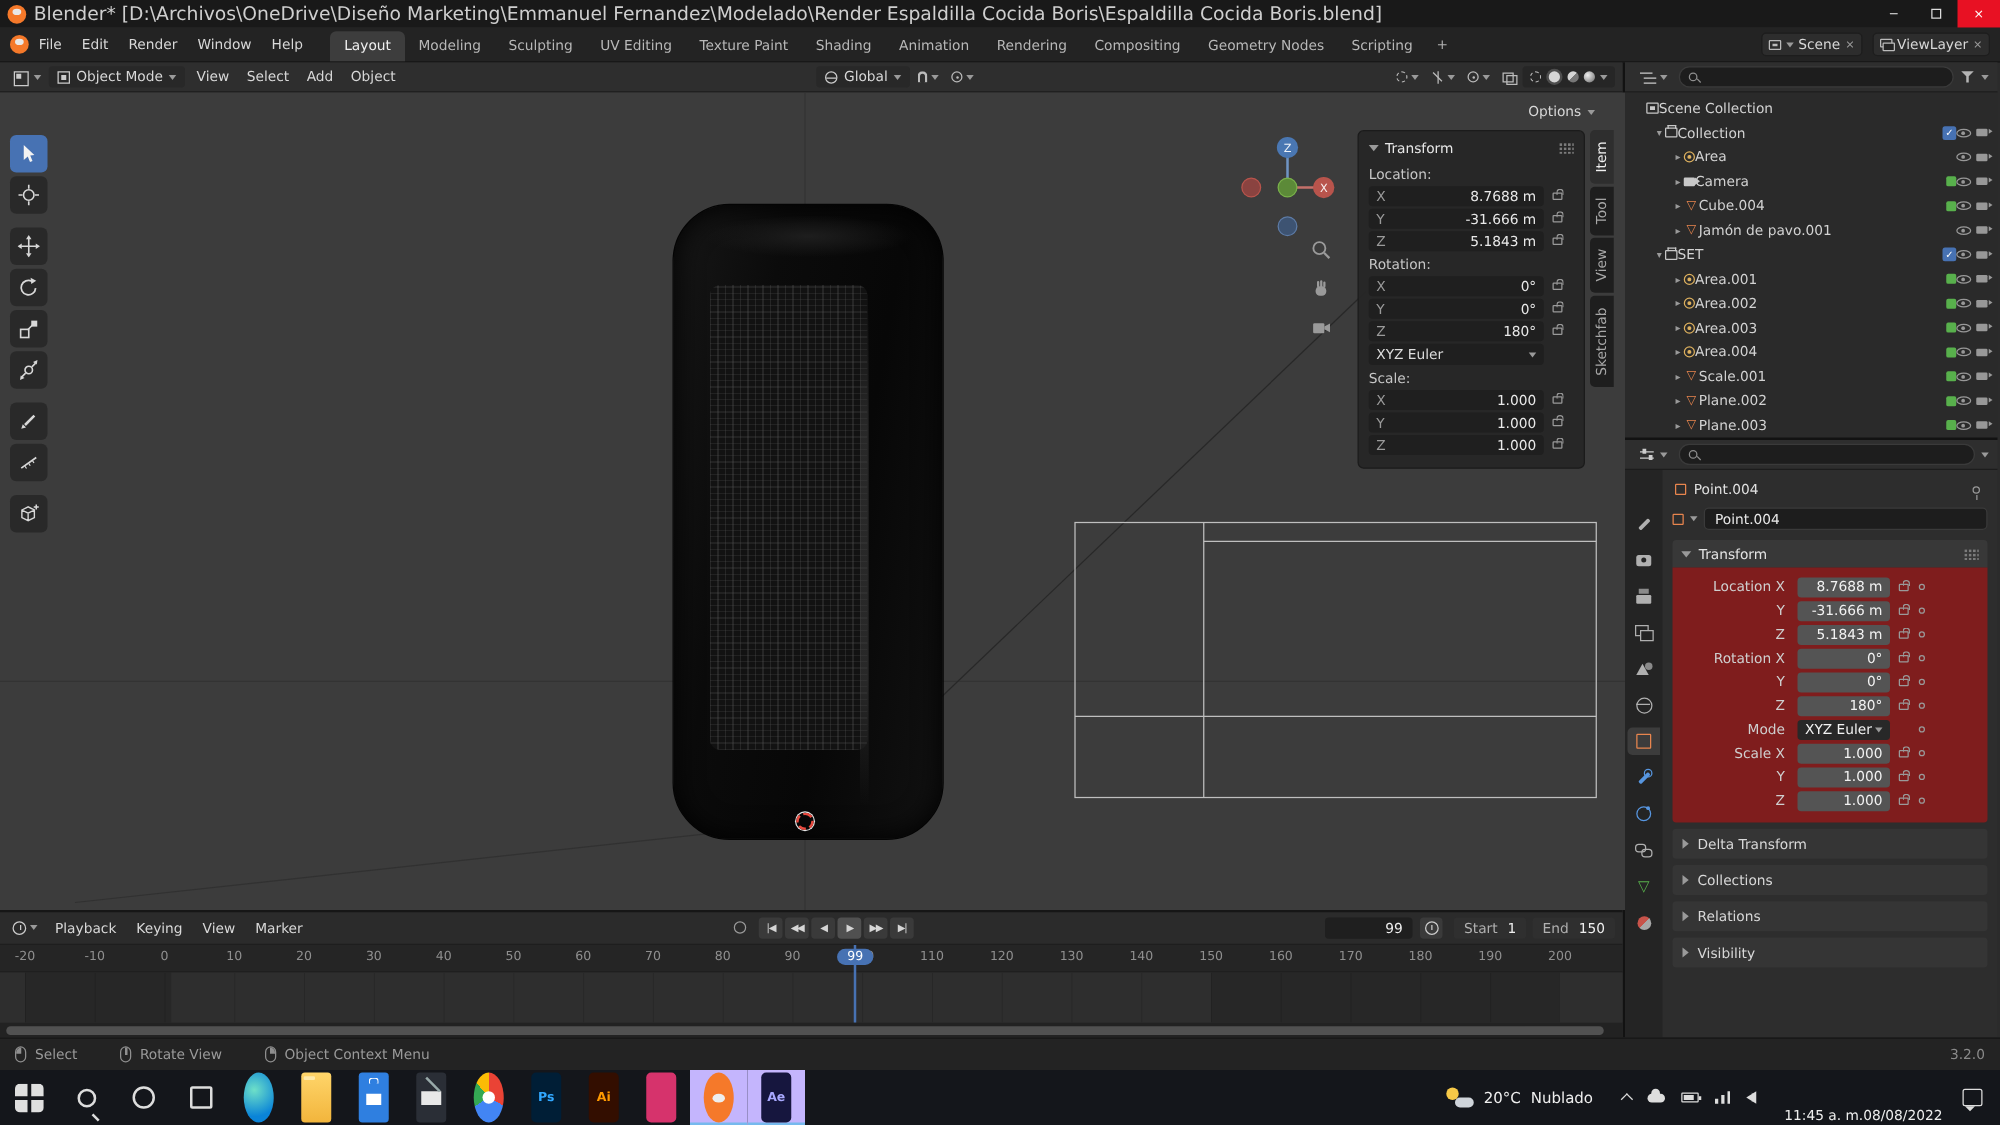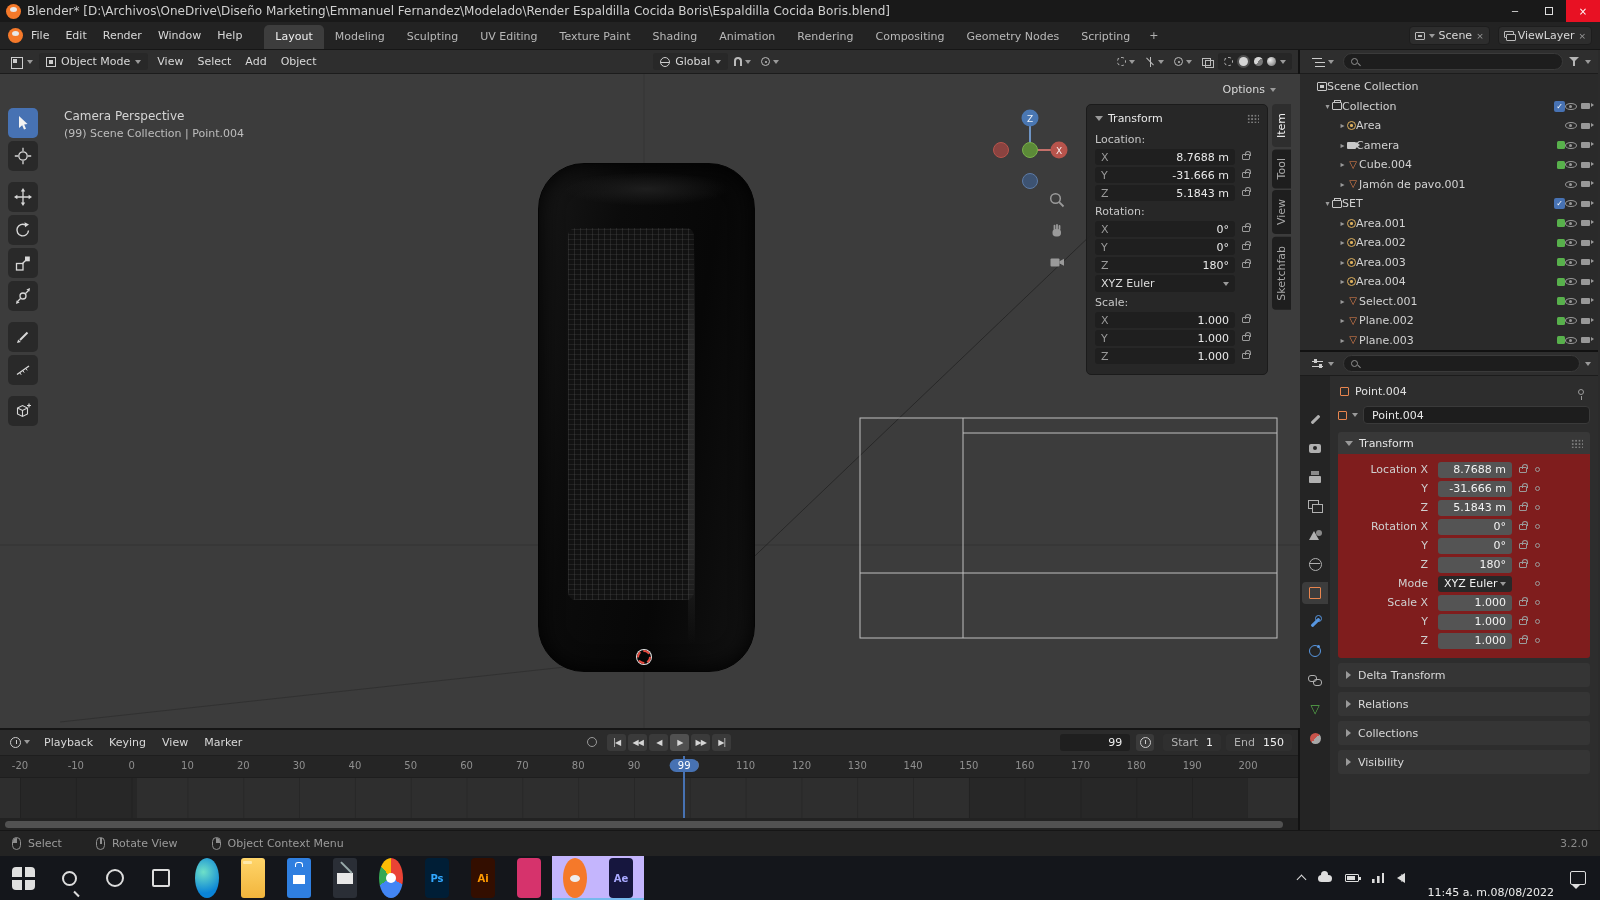--- a/index.html
+++ b/index.html
@@ -3,21 +3,21 @@
 <meta charset="utf-8">
 <style>
 *{margin:0;padding:0;box-sizing:border-box}
 html,body{width:1600px;height:900px;overflow:hidden}
 body{font-family:"DejaVu Sans","Liberation Sans",sans-serif;font-size:11px;color:#d8d8d8;background:#000}
 .screen{position:relative;width:1600px;height:900px;background:#2b2b2b;overflow:hidden}
 .spacer{flex:1}
 .flex{flex:1}
 
 .titlebar{height:22px;background:#191919;display:flex;align-items:center;padding-left:6px;color:#cfcfcf}
-.titlebar .title{margin-left:6px;font-size:12px;white-space:nowrap;overflow:hidden}
+.titlebar .title{margin-left:6px;font-size:15px;white-space:nowrap;overflow:hidden}
 .win-controls{margin-left:auto;display:flex;height:22px}
 .win-btn{width:34px;display:flex;align-items:center;justify-content:center;color:#ddd;font-size:10px}
 .win-btn.close{background:#e81123;color:#fff}
 .max-glyph{width:8px;height:8px;border:1px solid #ddd}
 
 .blender-logo{width:15px;height:15px;border-radius:50%;background:#f5792a;position:relative;display:inline-block}
 .blender-logo::after{content:'';position:absolute;left:4px;top:3px;width:7px;height:5px;border-radius:50%;background:#e8e8e8}
 
 .topbar{height:28px;background:#232323;display:flex;align-items:center;padding:0 8px;border-bottom:1px solid #161616}
 .menu-item{padding:3px 8px;color:#d8d8d8;border-radius:3px;white-space:nowrap}
@@ -401,24 +401,20 @@
             <line x1="963" y1="344" x2="963" y2="564"></line>
             <line x1="860" y1="499" x2="1277" y2="499"></line>
             <line x1="963" y1="359" x2="1277" y2="359"></line>
           </g>
         </svg>
         <div class="package"></div>
         <div class="mesh-grid"></div>
         <div class="mesh-strip"></div>
         <div class="cursor3d"></div>
 
-        <div class="vp-text">
-          <div class="l1">Camera Perspective</div>
-          <div class="l2">(99) Scene Collection | Point.004</div>
-        </div>
 
         <div class="options-btn">
           <span>Options</span>
           <span class="cv"></span>
         </div>
 
         <div class="vtoolbar">
           <div class="toolbtn active">
             <svg width="18" height="18" viewBox="0 0 18 18">
                 <path d="M5 2 L5 14 L8.2 11.2 L10 15.6 L12 14.7 L10.2 10.4 L13.5 10 Z" fill="#f2f2f2"></path>
@@ -833,21 +829,21 @@
               <span class="flex"></span>
               <span class="extra-slot object-data-icon"></span>
 
               <span class="eye-icon"></span>
               <span class="viscam-icon"></span>
             </div>
 
             <div class="orow" style="padding-left: 36px;">
               <span class="caret">▸</span>
               <span class="oicon mesh-icon"></span>
-              <span class="olabel">Select.001</span>
+              <span class="olabel">Scale.001</span>
               <span class="flex"></span>
               <span class="extra-slot object-data-icon"></span>
 
               <span class="eye-icon"></span>
               <span class="viscam-icon"></span>
             </div>
 
             <div class="orow" style="padding-left: 36px;">
               <span class="caret">▸</span>
               <span class="oicon mesh-icon"></span>
@@ -1036,26 +1032,26 @@
               </div>
             <div>
 
                 <div class="sect">
                   <span class="tri-r"></span>
                   <span>Delta Transform</span>
                 </div>
 
                 <div class="sect">
                   <span class="tri-r"></span>
-                  <span>Relations</span>
+                  <span>Collections</span>
                 </div>
 
                 <div class="sect">
                   <span class="tri-r"></span>
-                  <span>Collections</span>
+                  <span>Relations</span>
                 </div>
 
 
                 <div class="sect">
                   <span class="tri-r"></span>
                   <span>Visibility</span>
                 </div>
               </div>
           </div>
         </div>
@@ -1144,20 +1140,25 @@
           <span class="tb-icon blender-icon-tb"></span>
         </div>
 
         <div class="tb-app active">
           <span class="tb-icon aftereffects-icon">
             <span class="tb-label">Ae</span>
           </span>
         </div>
       </div>
     <div class="spacer"></div>
+    <div class="tb-weather">
+      <span class="weather-icon"></span>
+      <span>20°C</span>
+      <span>Nublado</span>
+    </div>
     <div class="tb-tray">
       <span class="tray-chevron"></span>
       <span class="cloud-tray"></span>
       <span class="battery-tray"></span>
       <span class="network-tray"></span>
       <span class="volume-tray"></span>
     </div>
     <div class="tb-clock">
       <div>11:45 a. m.</div>
       <div>08/08/2022</div>

